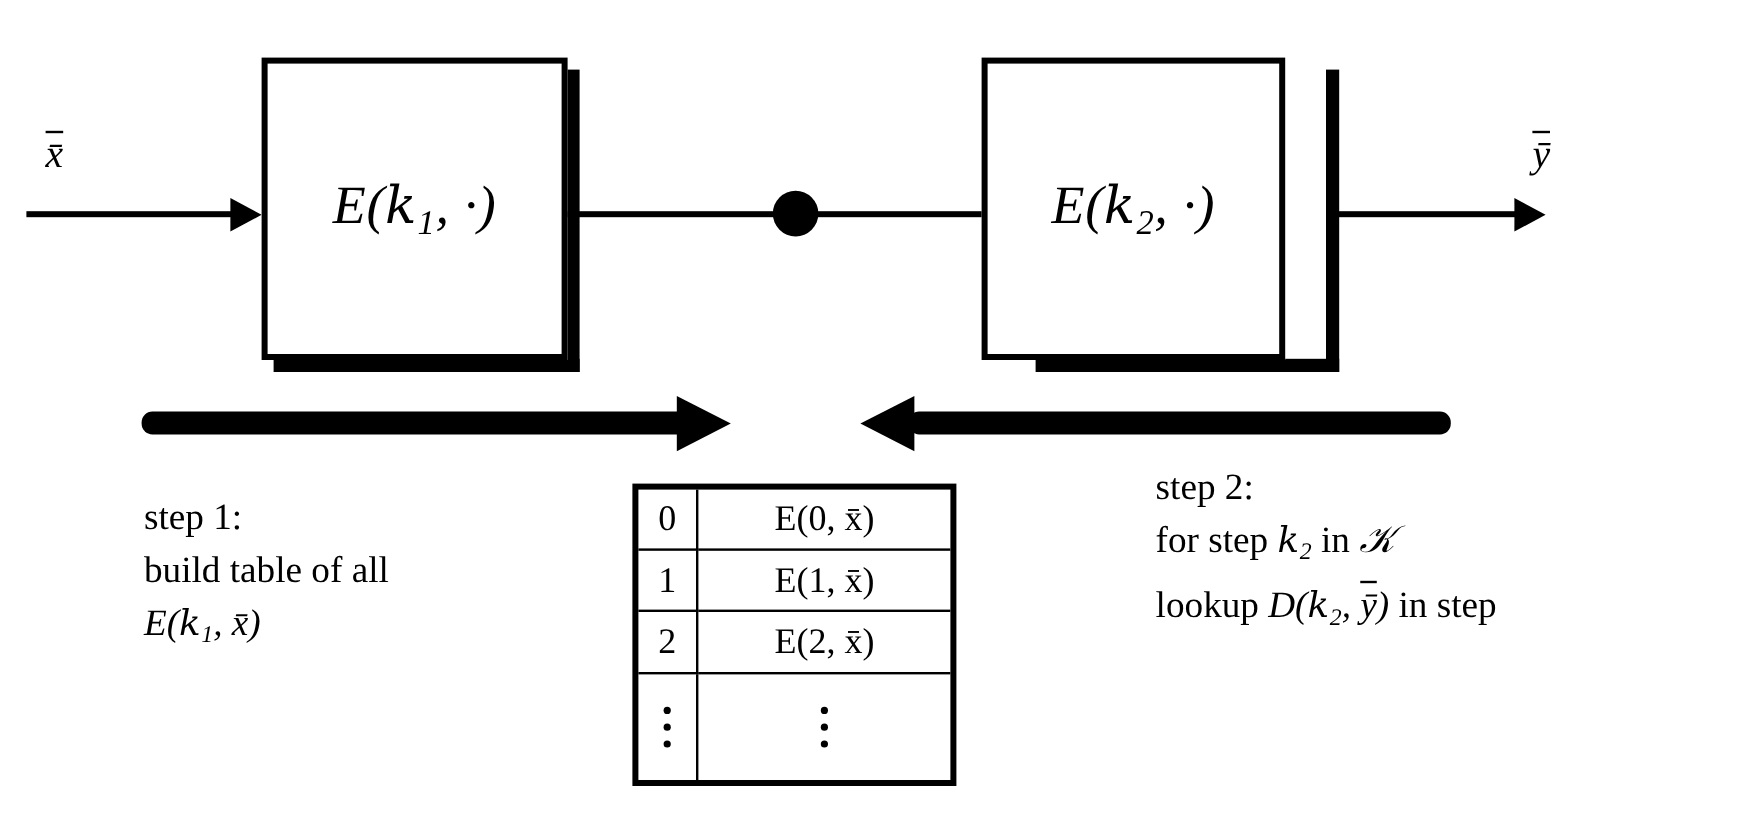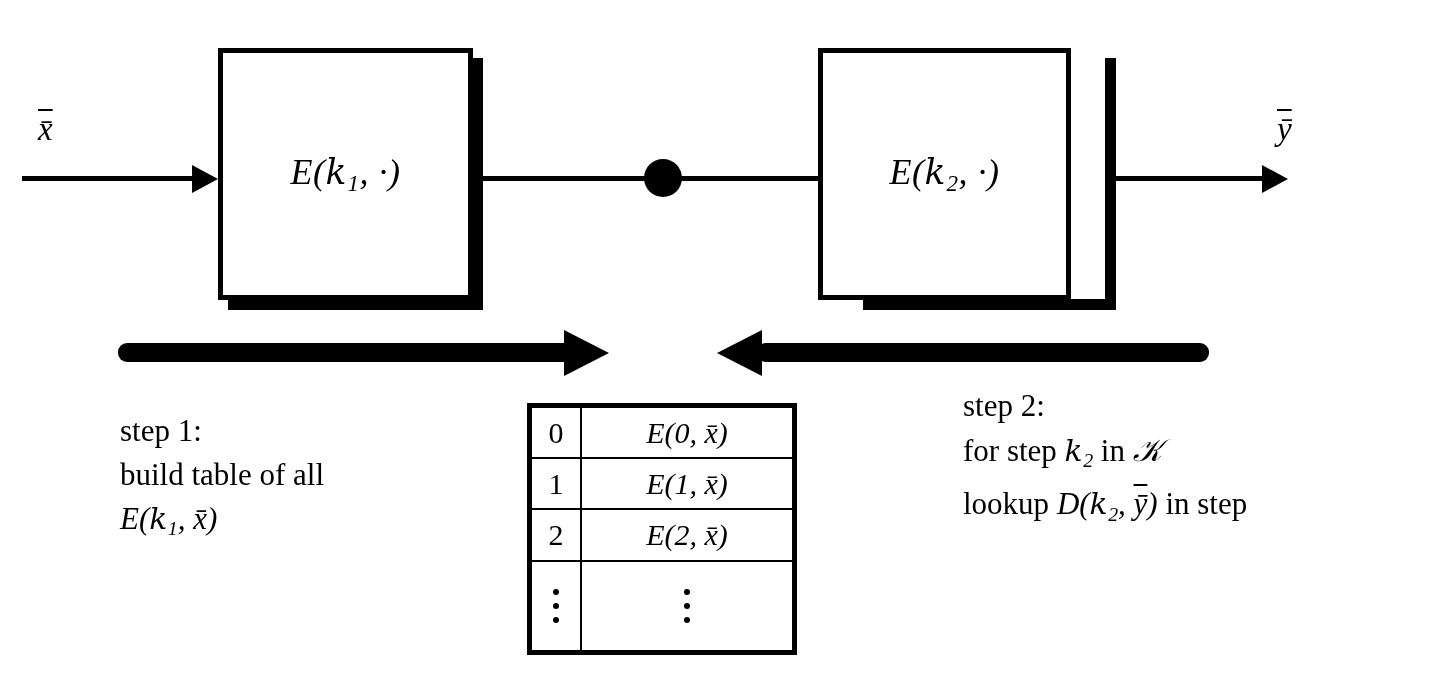--- a/index.html
+++ b/index.html
@@ -30,21 +30,21 @@
   .block-shadow-right {
     position: absolute;
     background: #000000;
   }
   .block-shadow-bottom {
     position: absolute;
     background: #000000;
   }
   .block-label {
     font-style: italic;
-    font-size: 36px;
+    font-size: 45px;
     letter-spacing: 0.5px;
     white-space: nowrap;
   }
   .sub {
     font-size: 0.64em;
     vertical-align: -0.32em;
     font-style: italic;
     padding-left: 0.5px;
   }
   .kglyph {
@@ -140,21 +140,20 @@
     border: 2px solid #000000;
     text-align: center;
     font-size: 30px;
     padding: 0;
     height: 40px;
   }
   .lookup-table td.key-col {
     width: 48px;
   }
   .lookup-table td.val-col {
-    font-style: italic;
     margin-left: 33px;
   }
   .lookup-table tr:first-child td {
     border-top: none;
   }
   .lookup-table tr:last-child td {
     border-bottom: none;
   }
   .lookup-table td:first-child {
     border-left: none;

